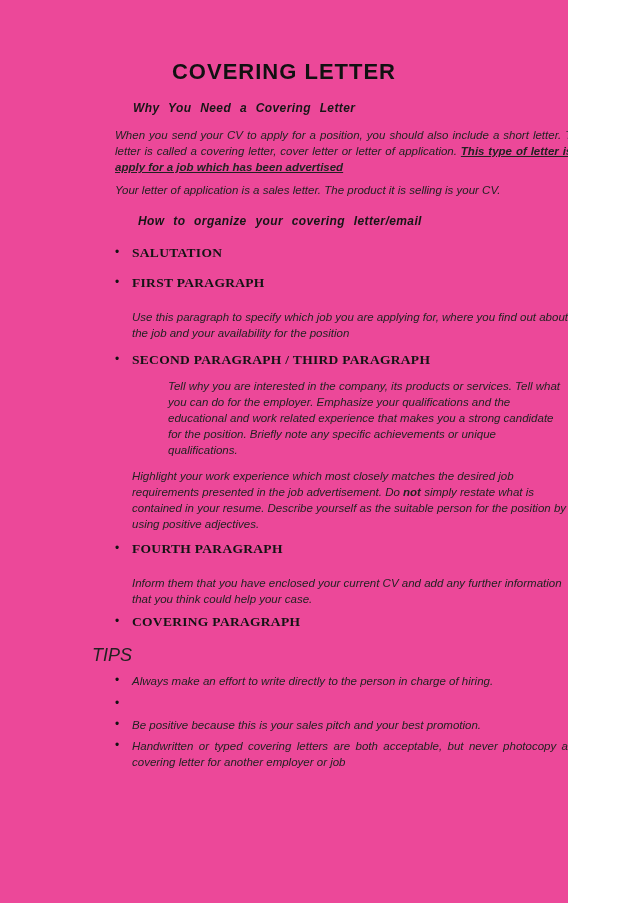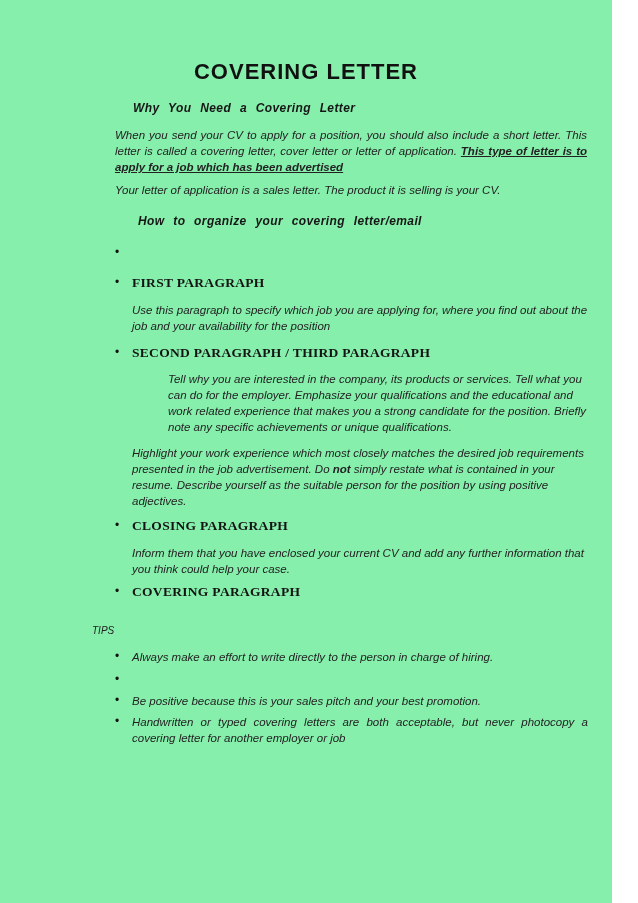--- a/index.html
+++ b/index.html
@@ -1,19 +1,19 @@
 <!DOCTYPE html>
 <html><head>
 <meta charset="utf-8">
 <style>
   html,body{margin:0;padding:0;background:#ffffff;}
   .page{
     position:relative;
-    width:612px;height:903px;
-    background:#86efac;
+    width:568px;height:903px;
+    background:#ec4899;
     color:#1c1c1c;
     font-family:"Liberation Sans",sans-serif;
     overflow:hidden;
   }
   .title{
     margin:0;padding-top:60px;
     text-align:center;
     font-size:22px;line-height:24px;
     font-weight:bold;letter-spacing:1px;
     color:#111;
@@ -58,28 +58,28 @@
   }
   .o-body{width:456px;}
   .o-label{
     display:block;
     font-family:"Liberation Serif",serif;
     font-weight:bold;
     font-size:13.5px;line-height:15px;
     letter-spacing:.3px;
     color:#141414;
   }
-  .o-para{margin-top:12px;}
+  .o-para{margin-top:19px;}
   .o-item.i-second .o-para.p1{margin-top:11px;margin-left:36px;}
   .o-para.p2{margin-top:10px;}
   .b{font-weight:bold;font-style:italic;}
   .tips-label{
-    margin:24px 0 0 92px;
+    margin:18px 0 0 92px;
     font-style:italic;
-    font-size:10px;line-height:16px;
+    font-size:18px;line-height:16px;
     color:#222;
   }
   .tips{margin:0 0 0 115px;}
   .t-item{display:flex;align-items:flex-start;}
   .t-item.t-0{margin-top:10px;}
   .t-item.t-1{margin-top:7px;}
   .t-item.t-2{margin-top:6px;}
   .t-item.t-3{margin-top:5px;}
   .t-text{width:456px;}
   .t-item.t-3 .t-text{text-align:justify;}
@@ -96,20 +96,23 @@
   <p class="body intro"><span>When you send your CV to apply for a position, you should also include a short letter. This letter is called a covering letter, cover letter or letter of application. </span><span class="bold-underline">This type of letter is to apply for a job which has been advertised</span></p>
 
   <p class="body sales">Your letter of application is a sales letter. The product it is selling is your CV.</p>
 
   <h2 class="subhead organize">How to organize your covering letter/email</h2>
 
   <div class="outline">
 
     <div class="o-item i-salutation">
       <span class="dot">•</span>
+      <div class="o-body">
+        <span class="o-label">SALUTATION</span>
+      </div>
     </div>
 
     <div class="o-item i-first">
       <span class="dot">•</span>
       <div class="o-body">
         <span class="o-label">FIRST PARAGRAPH</span>
         <p class="body o-para">Use this paragraph to specify which job you are applying for, where you find out about the job and your availability for the position</p>
       </div>
     </div>
 
@@ -118,21 +121,21 @@
       <div class="o-body">
         <span class="o-label">SECOND PARAGRAPH  / THIRD PARAGRAPH</span>
         <p class="body o-para p1">Tell why you are interested in the company, its products or services.  Tell what you can do for the employer.  Emphasize your qualifications and the educational and work related experience that makes you a strong candidate for the position.  Briefly note any specific achievements or unique qualifications.</p>
         <p class="body o-para p2"><span>Highlight your work experience which most closely matches the desired job requirements presented in the job advertisement. Do </span><span class="b">not</span><span> simply restate what is contained in your resume. Describe yourself as the suitable person for the position by using positive adjectives.</span></p>
       </div>
     </div>
 
     <div class="o-item i-fourth">
       <span class="dot">•</span>
       <div class="o-body">
-        <span class="o-label">CLOSING PARAGRAPH</span>
+        <span class="o-label">FOURTH PARAGRAPH</span>
         <p class="body o-para">Inform them that you have enclosed your current CV and add any further information that you think could help your case.</p>
       </div>
     </div>
 
     <div class="o-item i-closing">
       <span class="dot">•</span>
       <div class="o-body">
         <span class="o-label">COVERING PARAGRAPH</span>
       </div>
     </div>

